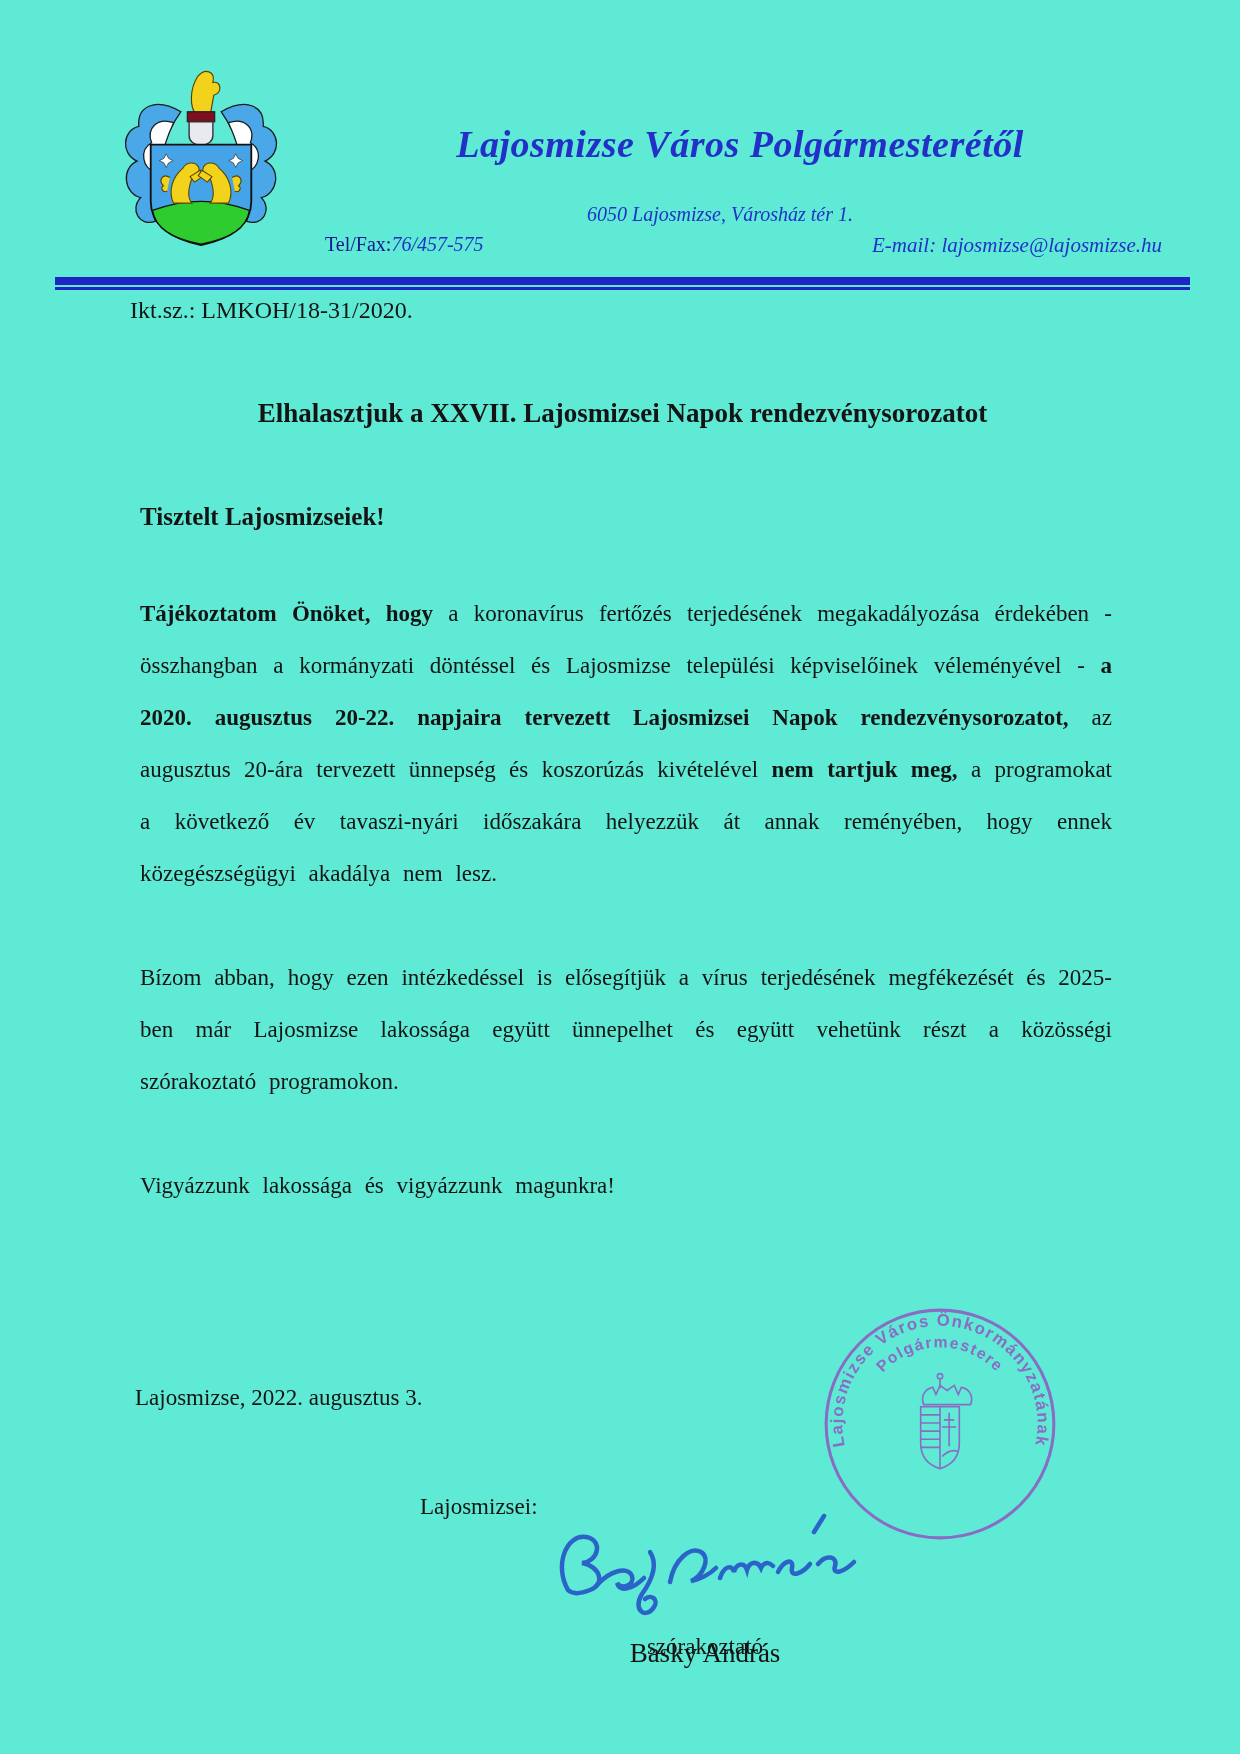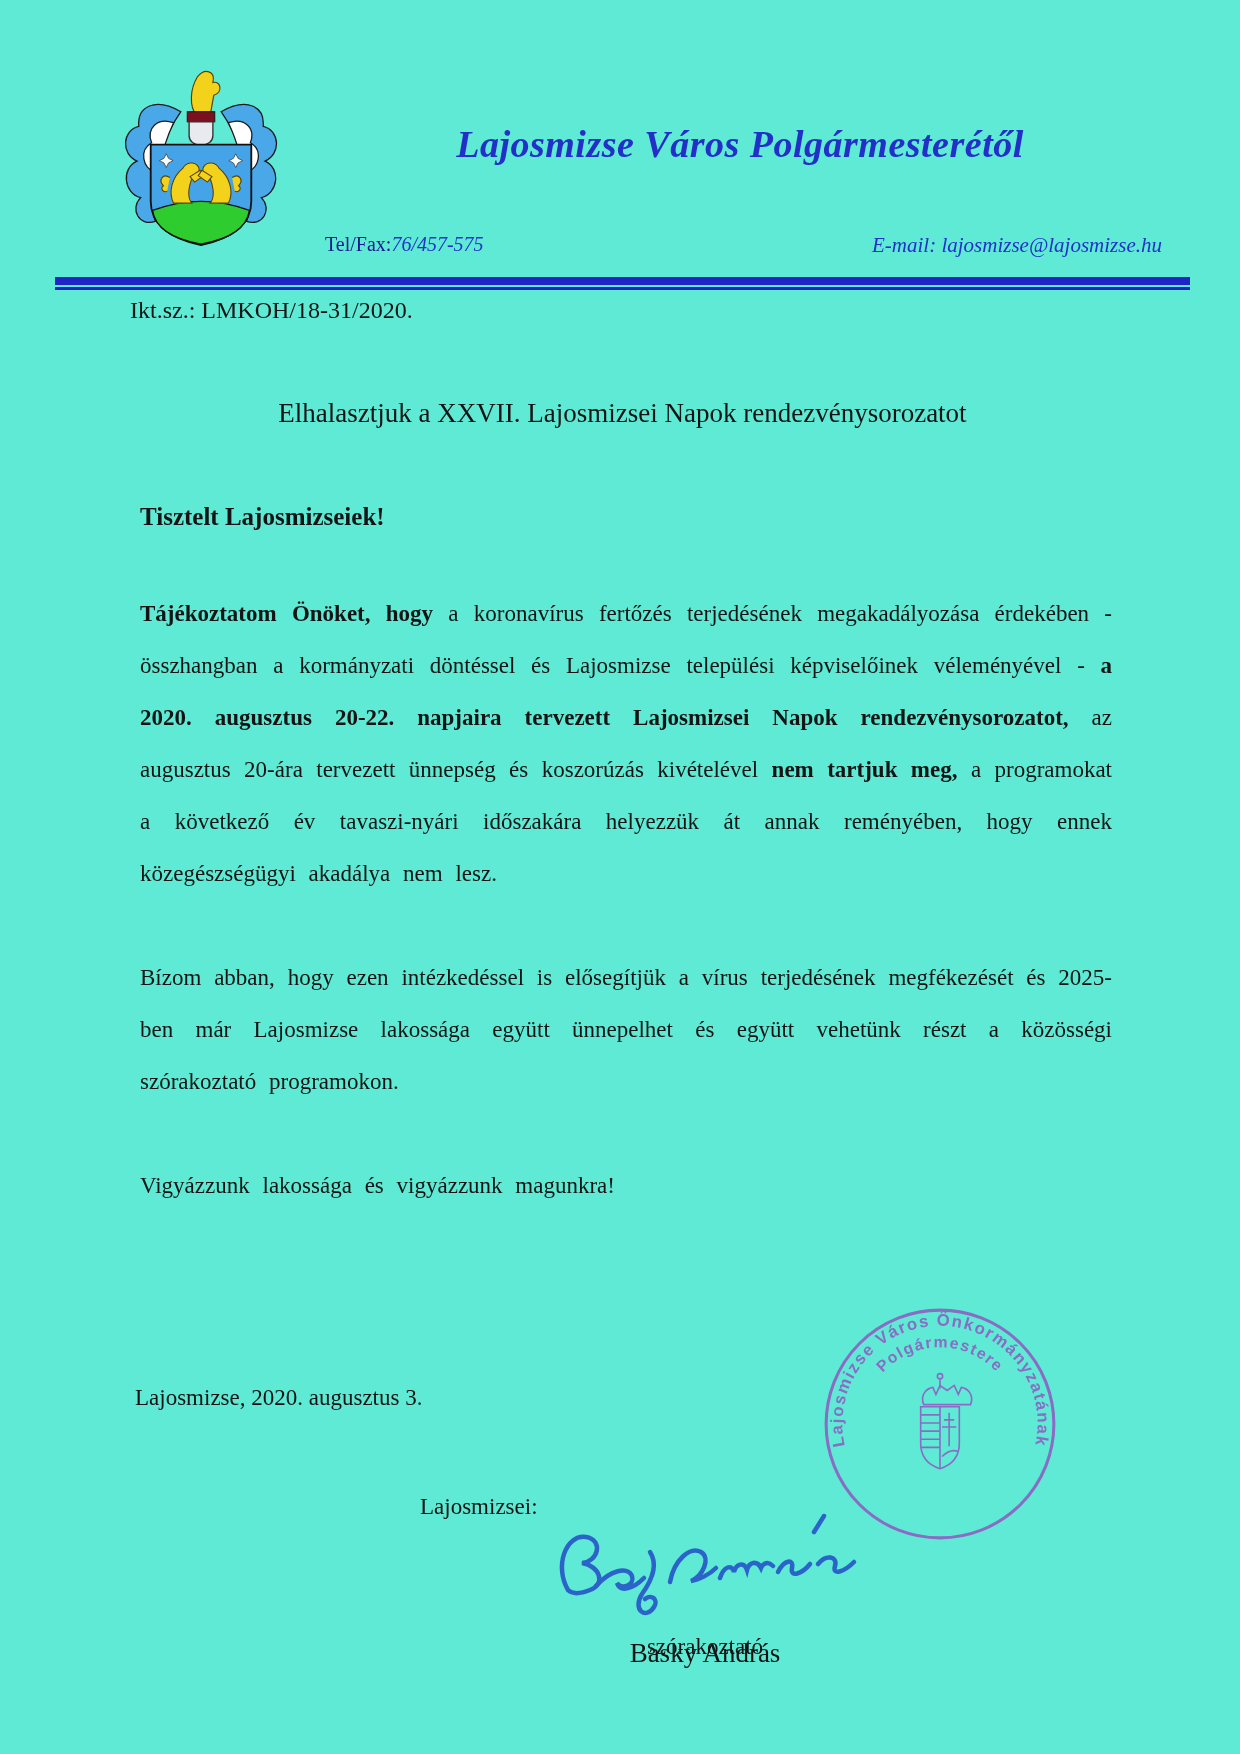--- a/index.html
+++ b/index.html
@@ -29,21 +29,21 @@
   .telfax{position:absolute;left:195px;top:0;color:#17178e;}
   .telfax .val{font-style:italic;color:#2230c8;}
   .email{position:absolute;right:0;top:0;font-style:italic;color:#2230c8;font-size:21px;}
   .rule{position:absolute;left:55px;top:277px;width:1135px;}
   .rule .thick{height:8px;background:#1f25c4;}
   .rule .thin{height:3px;background:#1f25c4;margin-top:2px;}
   
   .refnum{position:absolute;left:130px;top:297px;font-size:24px;}
   .doc-title{
     position:absolute;left:125px;top:398px;width:995px;
-    text-align:center;font-weight:normal;font-size:27px;
+    text-align:center;font-weight:bold;font-size:27px;
   }
   .salutation{position:absolute;left:128px;top:503px;font-size:25px;font-weight:bold;margin-left:12px;}
   .body-col{
     position:absolute;left:128px;top:588px;width:984px;
     font-size:23px;line-height:52px;text-align:justify;word-spacing:7px;
   }
   .body-col p{margin:0 0 52px 12px;}
   .body-col p.last{margin-bottom:0;}
   .b{font-weight:bold;}
   .date-line{position:absolute;left:135px;top:1385px;font-size:23px;}
@@ -91,20 +91,21 @@
       <path d="M66,122 c-8,-5 -13,3 -7,9 c-4,2 -1,8 4,6"></path>
       <g transform="translate(200,0) scale(-1,1)">
         <path d="M70,150 C64,138 68,122 80,112 C84,105 93,104 97,110 C100,116 96,121 90,123 C86,134 85,144 90,150 Z"></path>
         <path d="M88,121 l11,-7 4,6 -10,7 Z"></path>
         <path d="M66,122 c-8,-5 -13,3 -7,9 c-4,2 -1,8 4,6"></path>
       </g>
     </g>
   </svg>
 
   <div class="org-title">Lajosmizse Város Polgármesterétől</div>
+  <div class="address">6050 Lajosmizse, Városház tér 1.</div>
   <div class="contact-row">
     <span class="telfax"><span>Tel/Fax:</span><span class="val">76/457-575</span></span>
     <span class="email">E-mail: lajosmizse@lajosmizse.hu</span>
   </div>
   <div class="rule">
     <div class="thick"></div>
     <div class="thin"></div>
   </div>
 
   <div class="refnum">Ikt.sz.: LMKOH/18-31/2020.</div>
@@ -112,21 +113,21 @@
   <div class="doc-title">Elhalasztjuk a XXVII. Lajosmizsei Napok rendezvénysorozatot</div>
 
   <div class="salutation">Tisztelt Lajosmizseiek!</div>
 
   <div class="body-col">
     <p><span class="b">Tájékoztatom Önöket, hogy </span><span>a koronavírus fertőzés terjedésének megakadályozása érdekében - összhangban a kormányzati döntéssel és Lajosmizse települési képviselőinek véleményével - </span><span class="b">a 2020. augusztus 20-22. napjaira tervezett Lajosmizsei Napok rendezvénysorozatot, </span><span>az augusztus 20-ára tervezett ünnepség és koszorúzás kivételével </span><span class="b">nem tartjuk meg, </span><span>a programokat a következő év tavaszi-nyári időszakára helyezzük át annak reményében, hogy ennek közegészségügyi akadálya nem lesz.</span></p>
     <p>Bízom abban, hogy ezen intézkedéssel is elősegítjük a vírus terjedésének megfékezését és 2025-ben már Lajosmizse lakossága együtt ünnepelhet és együtt vehetünk részt a közösségi szórakoztató programokon.</p>
     <p class="last">Vigyázzunk lakossága és vigyázzunk magunkra!</p>
   </div>
 
-  <div class="date-line">Lajosmizse, 2020. augusztus 3.</div>
+  <div class="date-line">Lajosmizse, 2022. augusztus 3.</div>
 
   <svg class="stamp" viewBox="0 0 240 240" aria-hidden="true">
     <defs>
       <path id="arcOuter" d="M 29,150 A 96,96 0 1 1 211,150"></path>
       <path id="arcInner" d="M 55,160 A 76,76 0 1 1 185,160"></path>
     </defs>
     <circle cx="120" cy="120" r="112" fill="none" stroke="currentColor" stroke-width="3"></circle>
     <text font-size="16.5" fill="currentColor" letter-spacing="1.5">
       <textPath href="#arcOuter" xlink:href="#arcOuter" startOffset="50%" text-anchor="middle">Lajosmizse Város Önkormányzatának</textPath>
     </text>

